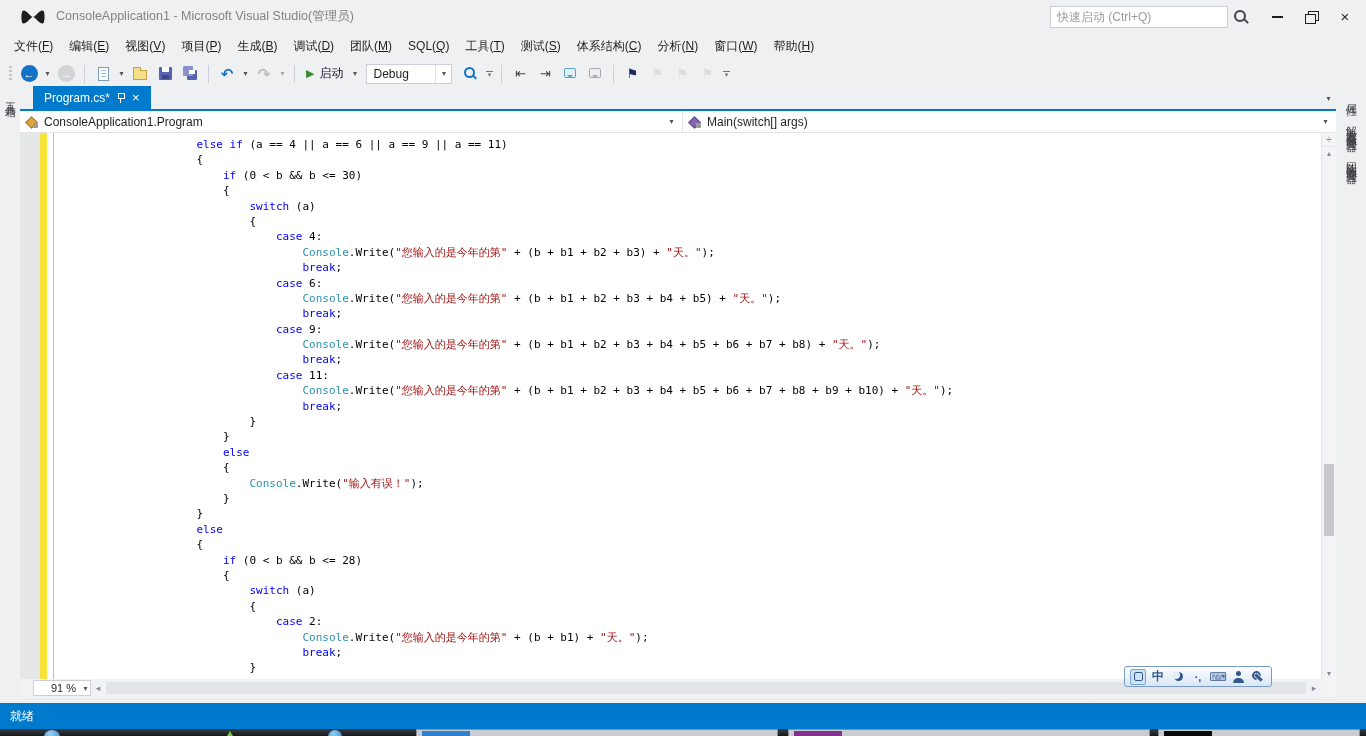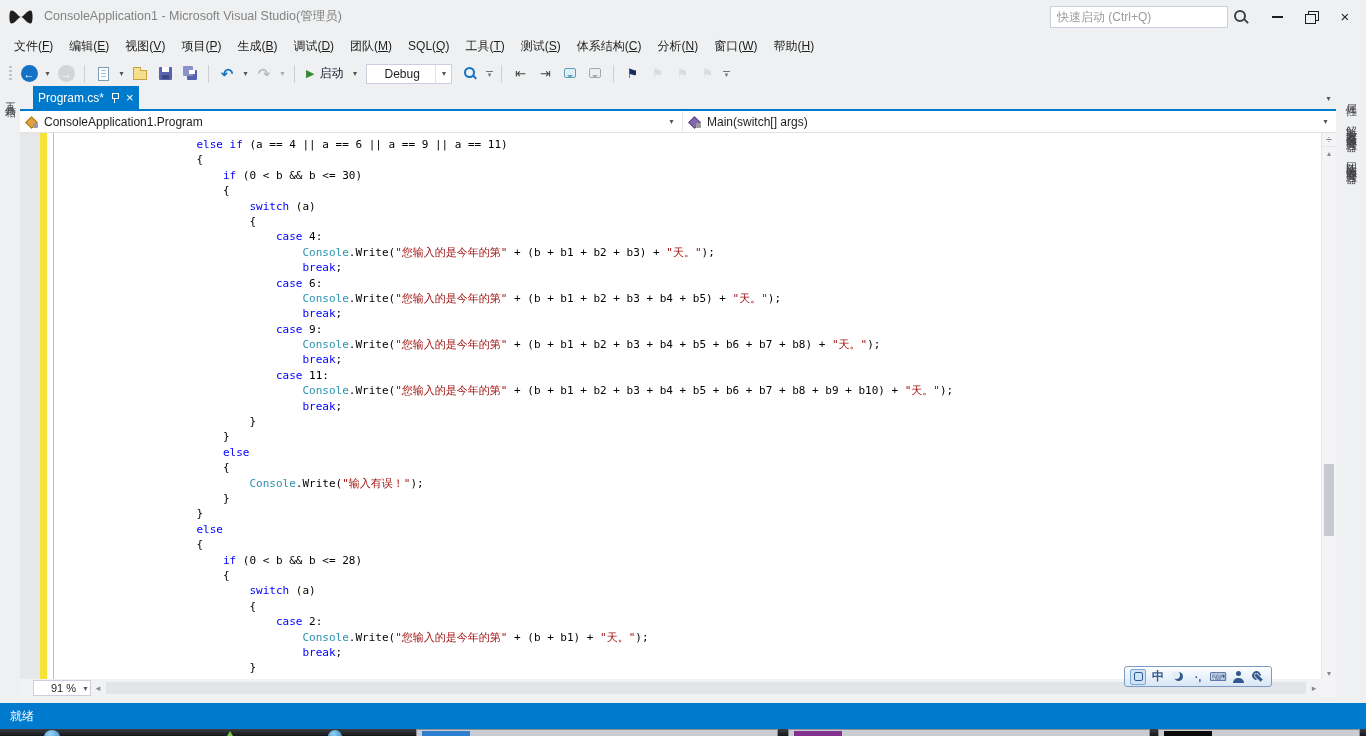--- a/index.html
+++ b/index.html
@@ -1,21 +1,21 @@
 <!DOCTYPE html>
 <html><head>
 <meta charset="utf-8">
 <style>
   html,body{margin:0;padding:0;background:#D4D6D9;}
   *{box-sizing:border-box;}
   .app{width:1366px;height:736px;overflow:hidden;display:flex;flex-direction:column;
        font-family:"Liberation Sans","DejaVu Sans",sans-serif;background:#EFF0F1;position:relative;}
 
   
-  .titlebar{height:33px;display:flex;align-items:center;padding-left:8px;background:#EFF0F1;flex:0 0 auto;justify-content:space-between;}
+  .titlebar{height:33px;display:flex;align-items:center;padding-left:20px;background:#EFF0F1;flex:0 0 auto;justify-content:space-between;}
   .logo{display:inline-flex;margin-right:10px;}
   .title{font-size:12.5px;color:#838383;white-space:nowrap;}
   .quick{margin-left:auto;display:flex;align-items:center;}
   .qinput{width:178px;height:22px;border:1px solid #CCCEDB;background:#FFFFFF;font-size:12px;
           padding:0 6px;color:#1E1E1E;outline:none;font-family:inherit;}
   .qinput::placeholder{color:#9B9B9B;}
   .gi-search{width:26px;height:22px;position:relative;}
   .gi-search::before{content:"";position:absolute;left:6px;top:4px;width:8px;height:8px;border:2px solid #3F3F46;border-radius:50%;}
   .gi-search::after{content:"";position:absolute;left:15px;top:14px;width:6px;height:2px;background:#3F3F46;transform:rotate(45deg);}
   .winbtns{display:flex;align-items:center;margin-left:6px;margin-right:4px;}
@@ -52,21 +52,21 @@
   .gi-save::before{content:"";position:absolute;left:3px;top:0;width:7px;height:5px;background:#FFF;}
   .gi-save::after{content:"";position:absolute;left:3px;bottom:1px;width:7px;height:4px;background:#3C4784;}
   .gi-saveall{width:10px;height:10px;background:#5763AE;border-radius:1px;position:relative;margin-left:3px;margin-top:3px;}
   .gi-saveall::before{content:"";position:absolute;left:-4px;top:-4px;width:10px;height:10px;background:#8A93C9;border-radius:1px;}
   .gi-saveall::after{content:"";position:absolute;left:2px;top:0;width:6px;height:4px;background:#FFF;}
   .gi-undo::before{content:"↶";color:#1273C6;font-size:15px;font-weight:bold;}
   .gi-redo::before{content:"↷";color:#B9BBBD;font-size:15px;font-weight:bold;}
   .startbtn{display:inline-flex;align-items:center;gap:5px;padding:0 4px;height:22px;font-size:12px;color:#0f172a;}
   .gi-play::before{content:"▶";color:#388A34;font-size:11px;}
   .combo{display:inline-flex;align-items:center;height:20px;width:86px;background:#FFF;border:1px solid #CCCEDB;font-size:12px;color:#1E1E1E;margin:0 4px;}
-  .combo .lbl{flex:1;margin-left:17px;}
+  .combo .lbl{padding-left:6px;flex:1;}
   .combo .cs{width:16px;height:100%;border-left:1px solid #E2E3E8;display:flex;align-items:center;justify-content:center;}
   .gi-find{width:13px;height:13px;position:relative;}
   .gi-find::before{content:"";position:absolute;left:0;top:0;width:7px;height:7px;border:2px solid #1273C6;border-radius:50%;}
   .gi-find::after{content:"";position:absolute;left:8px;top:9px;width:5px;height:2px;background:#1273C6;transform:rotate(45deg);}
   .gi-overflow{width:10px;height:22px;flex-direction:column;}
   .gi-overflow::before{content:"";width:7px;height:1px;background:#777;margin-bottom:1px;}
   .gi-overflow::after{content:"▾";font-size:7px;color:#777;line-height:4px;}
   .gi-outdent::before{content:"⇤";color:#444;font-size:13px;}
   .gi-indent::before{content:"⇥";color:#444;font-size:13px;}
   .gi-comment{width:12px;height:10px;border:1px solid #5C9FB8;background:#DFF1F7;border-radius:2px;position:relative;margin-top:-2px;}
@@ -78,21 +78,21 @@
 
   
   .main{display:flex;flex-direction:row;height:609px;flex:0 0 auto;}
   .lstrip{width:20px;background:#EFF0F1;display:flex;flex-direction:column;align-items:center;}
   .vtab{writing-mode:vertical-rl;font-size:11px;color:#3F3F46;padding:4px 2px;margin-top:2px;letter-spacing:2px;cursor:default;}
   .rstrip{width:30px;background:#EFF0F1;display:flex;flex-direction:column;align-items:center;padding-top:7px;}
   .side-tab{writing-mode:vertical-rl;font-size:11px;color:#3F3F46;margin-bottom:18px;letter-spacing:2px;cursor:default;white-space:nowrap;}
 
   .docwell{flex:1;display:flex;flex-direction:column;position:relative;min-width:0;}
   .tabrow{height:23px;display:flex;align-items:flex-end;border-bottom:2px solid #007ACC;}
-  .tab{height:23px;background:#007ACC;color:#FFF;display:inline-flex;align-items:center;gap:7px;padding:0 5px;font-size:12px;margin-left:13px;}
+  .tab{height:23px;background:#007ACC;color:#FFF;display:inline-flex;align-items:center;gap:7px;padding:0 11px;font-size:12px;margin-left:13px;}
   .gi-pin{width:8px;height:12px;position:relative;}
   .gi-pin::before{content:"";position:absolute;left:1px;top:1px;width:5px;height:4px;border:1px solid #FFF;}
   .gi-pin::after{content:"";position:absolute;left:3px;top:7px;width:1px;height:4px;background:#FFF;}
   .gi-x::before{content:"×";font-size:13px;color:#FFF;line-height:1;}
   .trcaret{margin-left:auto;margin-right:3px;align-self:center;}
 
   .navbar{height:22px;background:#FFFFFF;border-bottom:1px solid #E3E3E6;display:flex;font-size:12px;color:#1E1E1E;}
   .navsec{display:flex;align-items:center;gap:6px;padding:0 6px;width:662px;}
   .navsec.rightsec{flex:1;border-left:1px solid #E6E6EA;width:auto;}
   .navcaret{margin-left:auto;}

